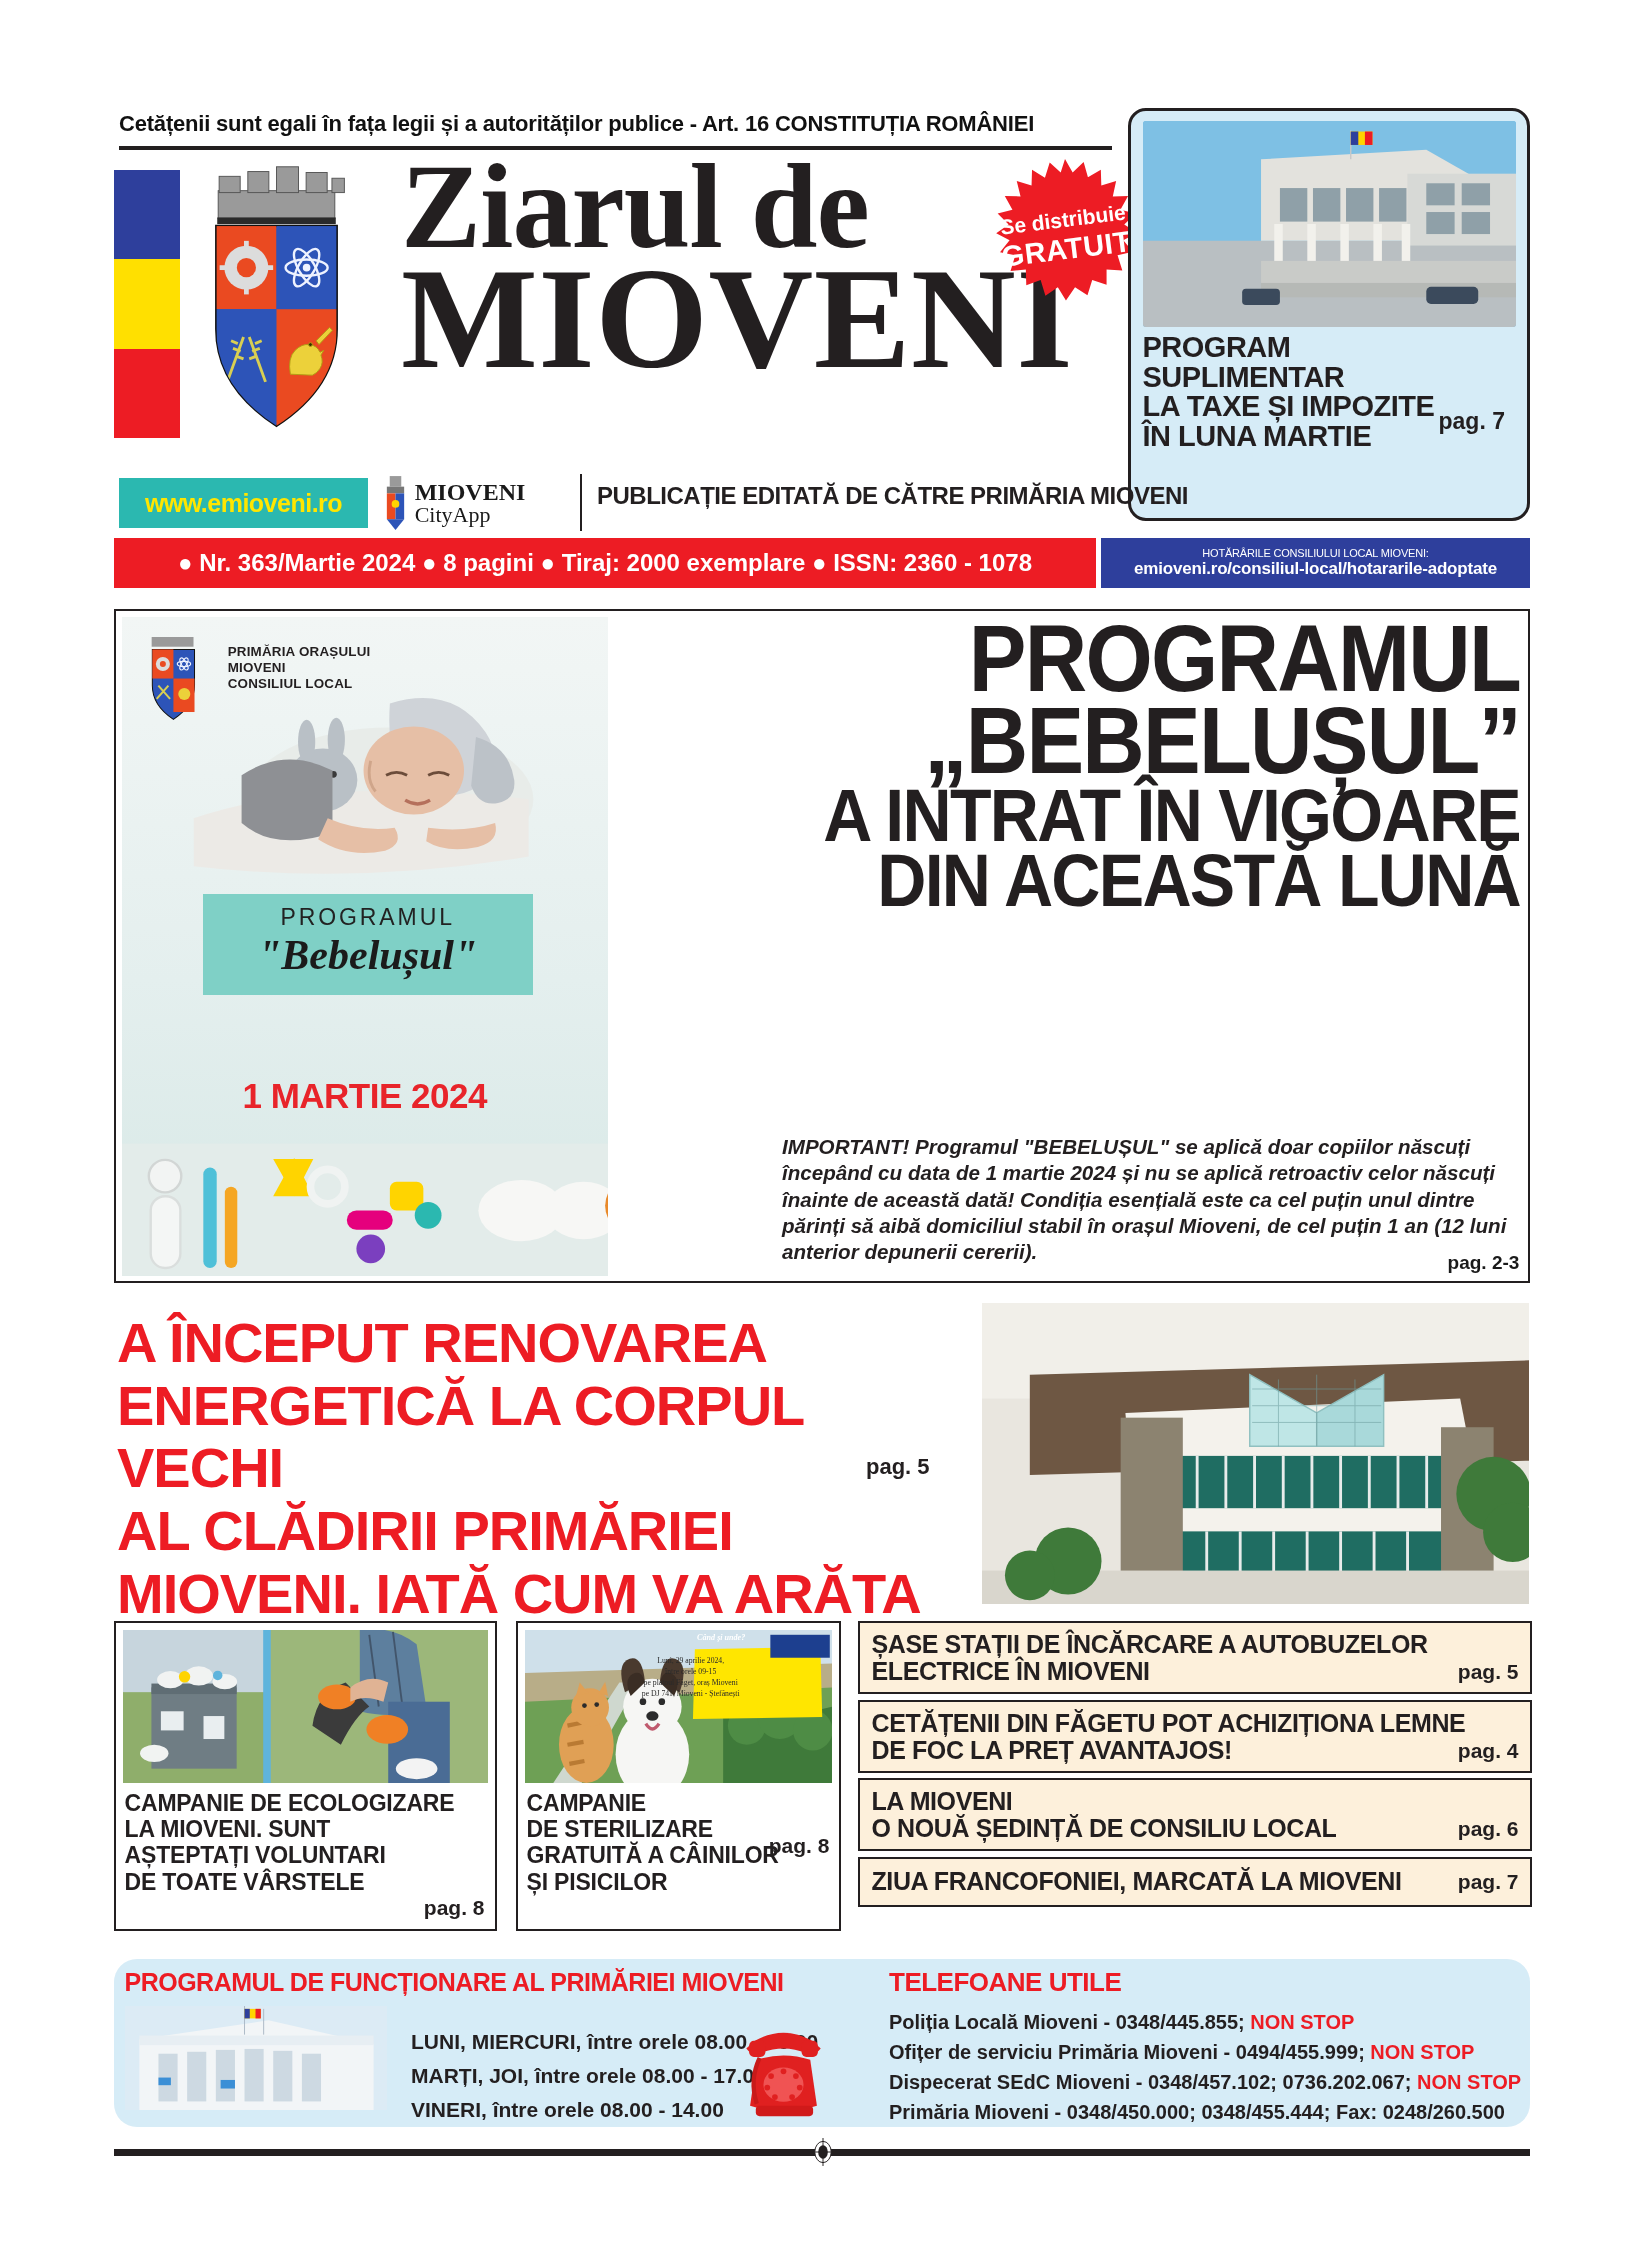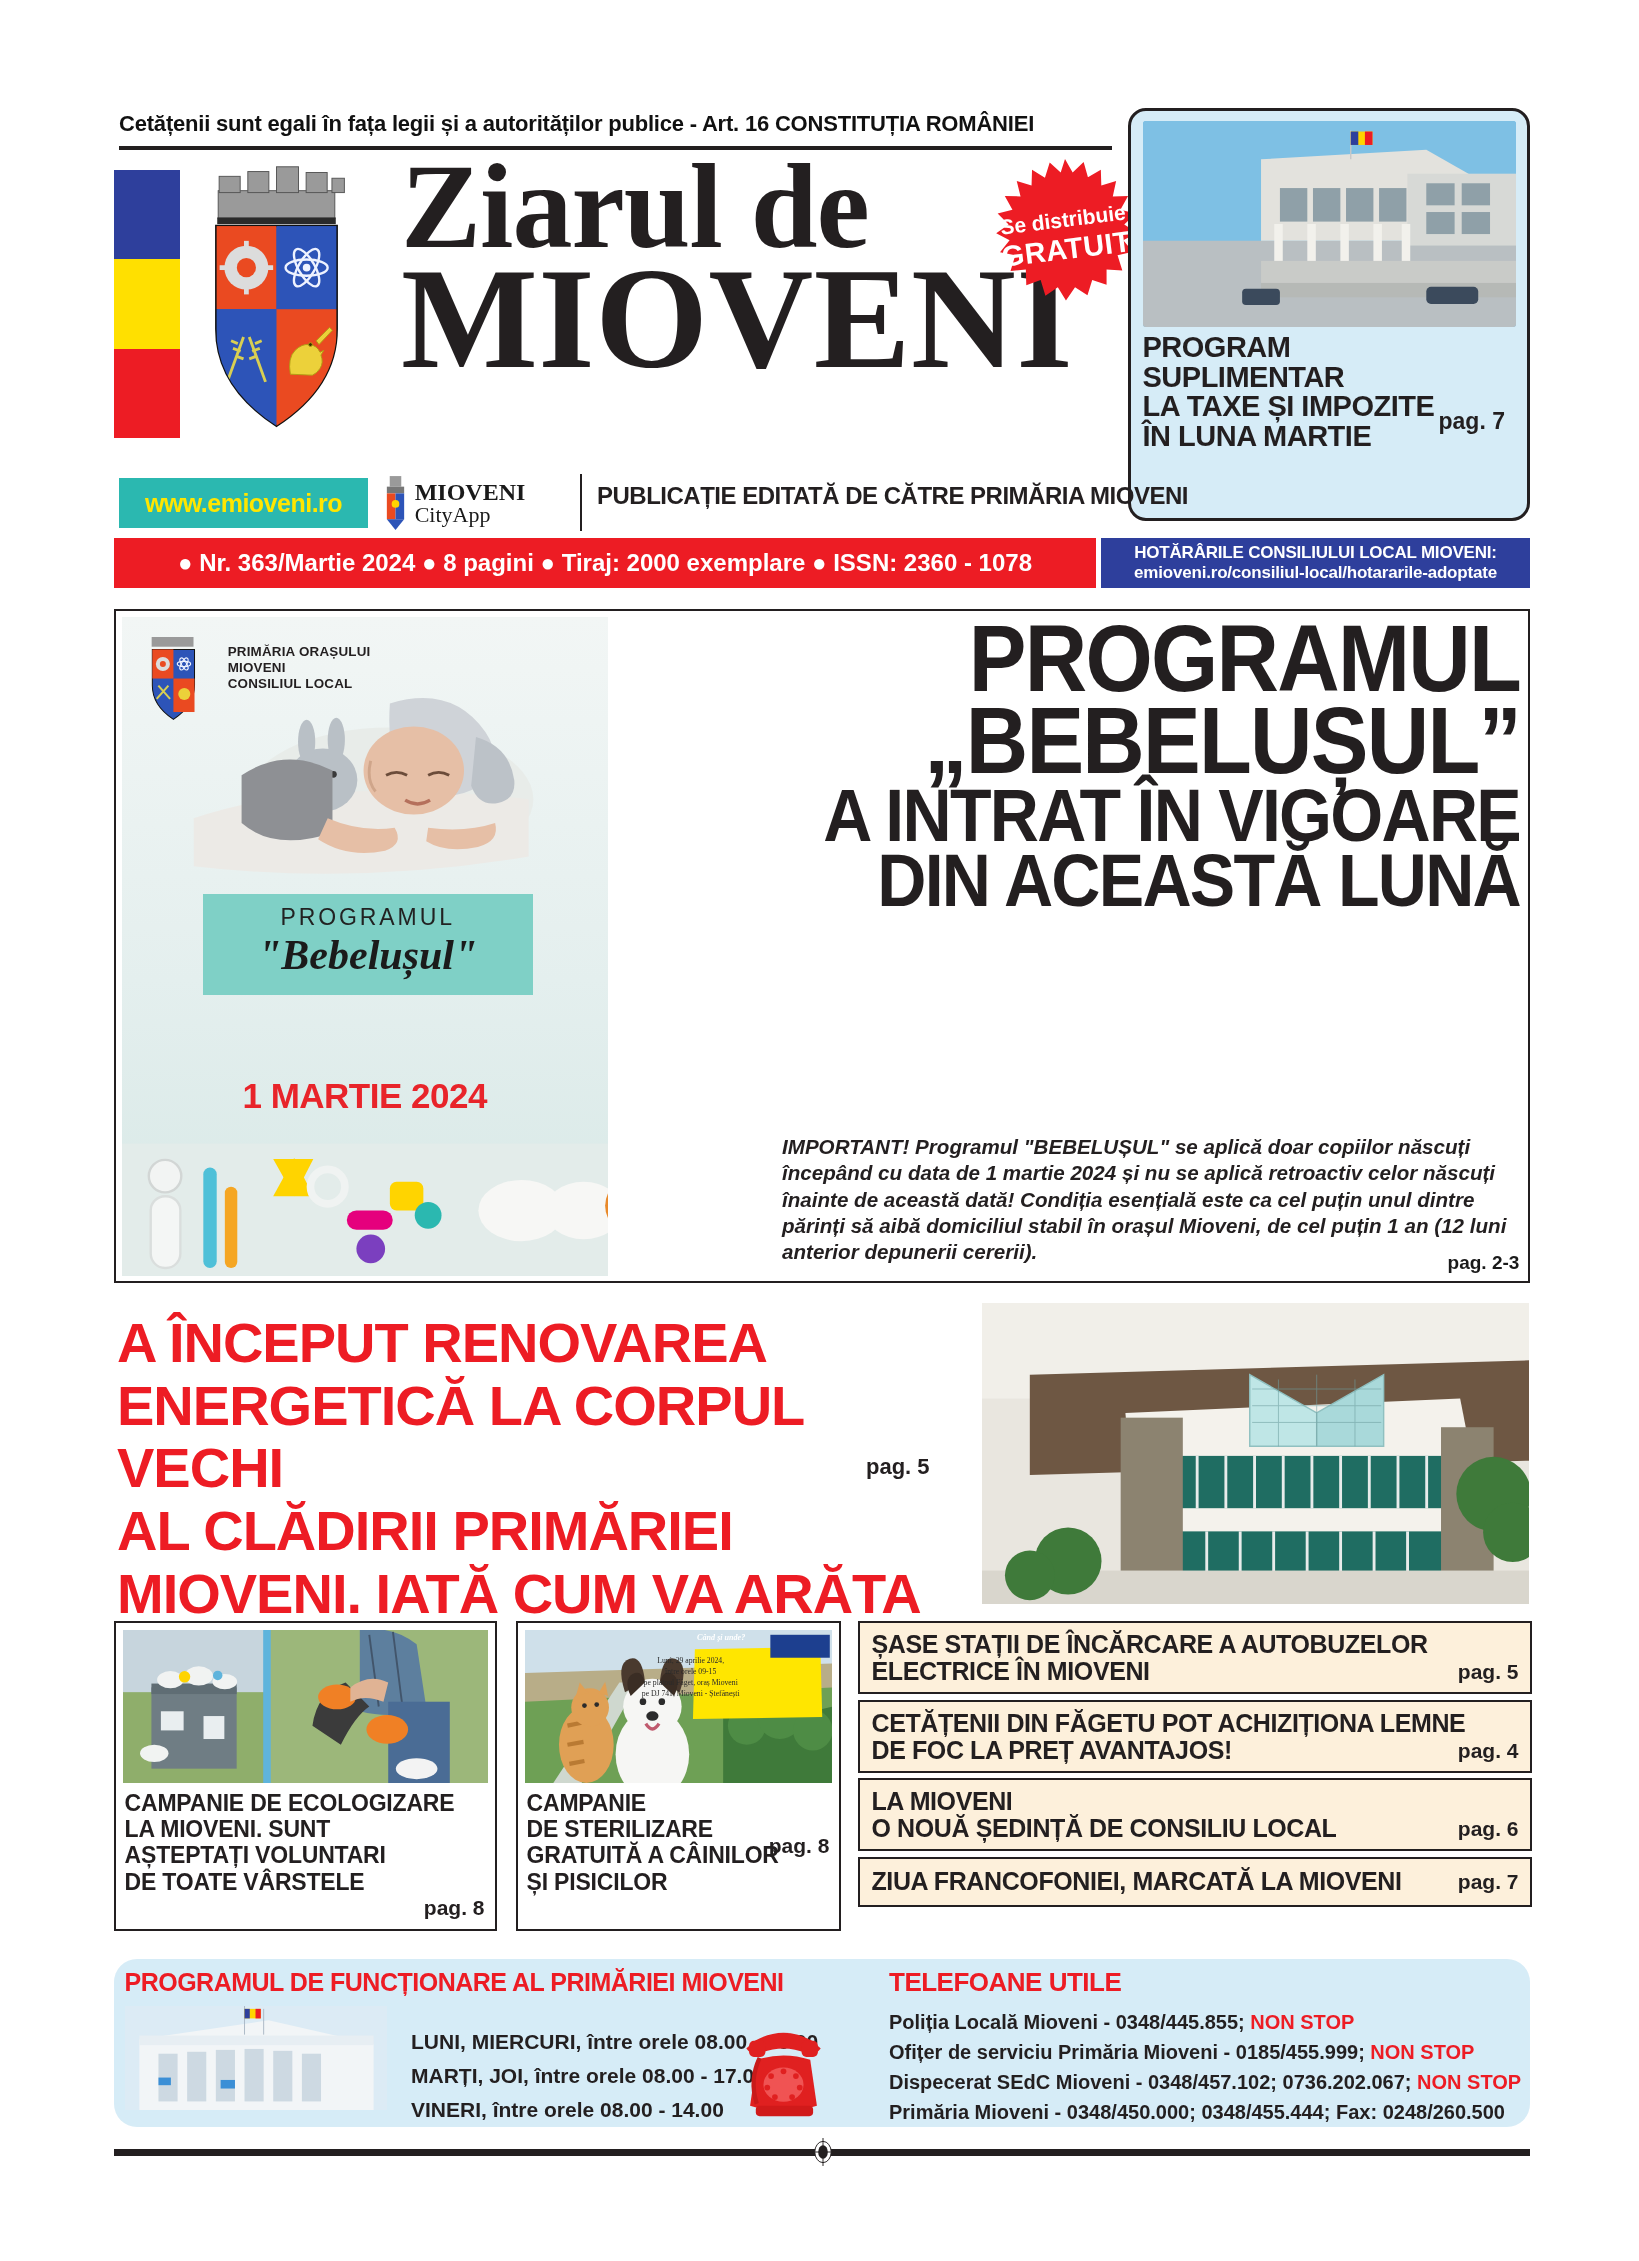--- a/index.html
+++ b/index.html
@@ -79,21 +79,21 @@
     background:#ed1c24;display:flex;align-items:center;justify-content:center;
   }
   .red-bar span{
     color:#fff;font-weight:bold;font-size:24px;letter-spacing:0px;white-space:nowrap;
   }
   .blue-bar{
     position:absolute;left:1101px;top:538px;width:429px;height:50px;
     background:#2e3f9c;display:flex;flex-direction:column;
     align-items:center;justify-content:center;color:#fff;
   }
-  .blue-bar .bb1{font-weight:bold;font-size:17px;letter-spacing:-0.2px;white-space:nowrap;}
+  .blue-bar .bb1{font-weight:normal;font-size:11px;letter-spacing:-0.2px;white-space:nowrap;}
   .blue-bar .bb2{font-weight:bold;font-size:17px;letter-spacing:-0.2px;white-space:nowrap;}
 
   
   .web-chip{
     position:absolute;left:119px;top:478px;width:249px;height:50px;
     background:#2bb8b0;display:flex;align-items:center;justify-content:center;
   }
   .web-chip span{color:#ffe600;font-weight:bold;font-size:25px;letter-spacing:-0.5px;}
   .cityapp{
     position:absolute;left:383px;top:474px;width:201px;height:57px;display:flex;align-items:center;gap:6.7px;
@@ -753,21 +753,21 @@
       </svg>
     </div>
 
     <div class="foot-title-right">TELEFOANE UTILE</div>
     <div class="foot-tels">
       <div>
         <span>Poliția Locală Mioveni - 0348/445.855;</span>
         <span class="nonstop">NON STOP</span>
       </div>
       <div>
-        <span>Ofițer de serviciu Primăria Mioveni - 0185/455.999;</span>
+        <span>Ofițer de serviciu Primăria Mioveni - 0494/455.999;</span>
         <span class="nonstop">NON STOP</span>
       </div>
       <div>
         <span>Dispecerat SEdC Mioveni - 0348/457.102; 0736.202.067;</span>
         <span class="nonstop">NON STOP</span>
       </div>
       <div>
         <span>Primăria Mioveni - 0348/450.000; 0348/455.444; Fax: 0248/260.500</span>
         <span class="nonstop"></span>
       </div>

